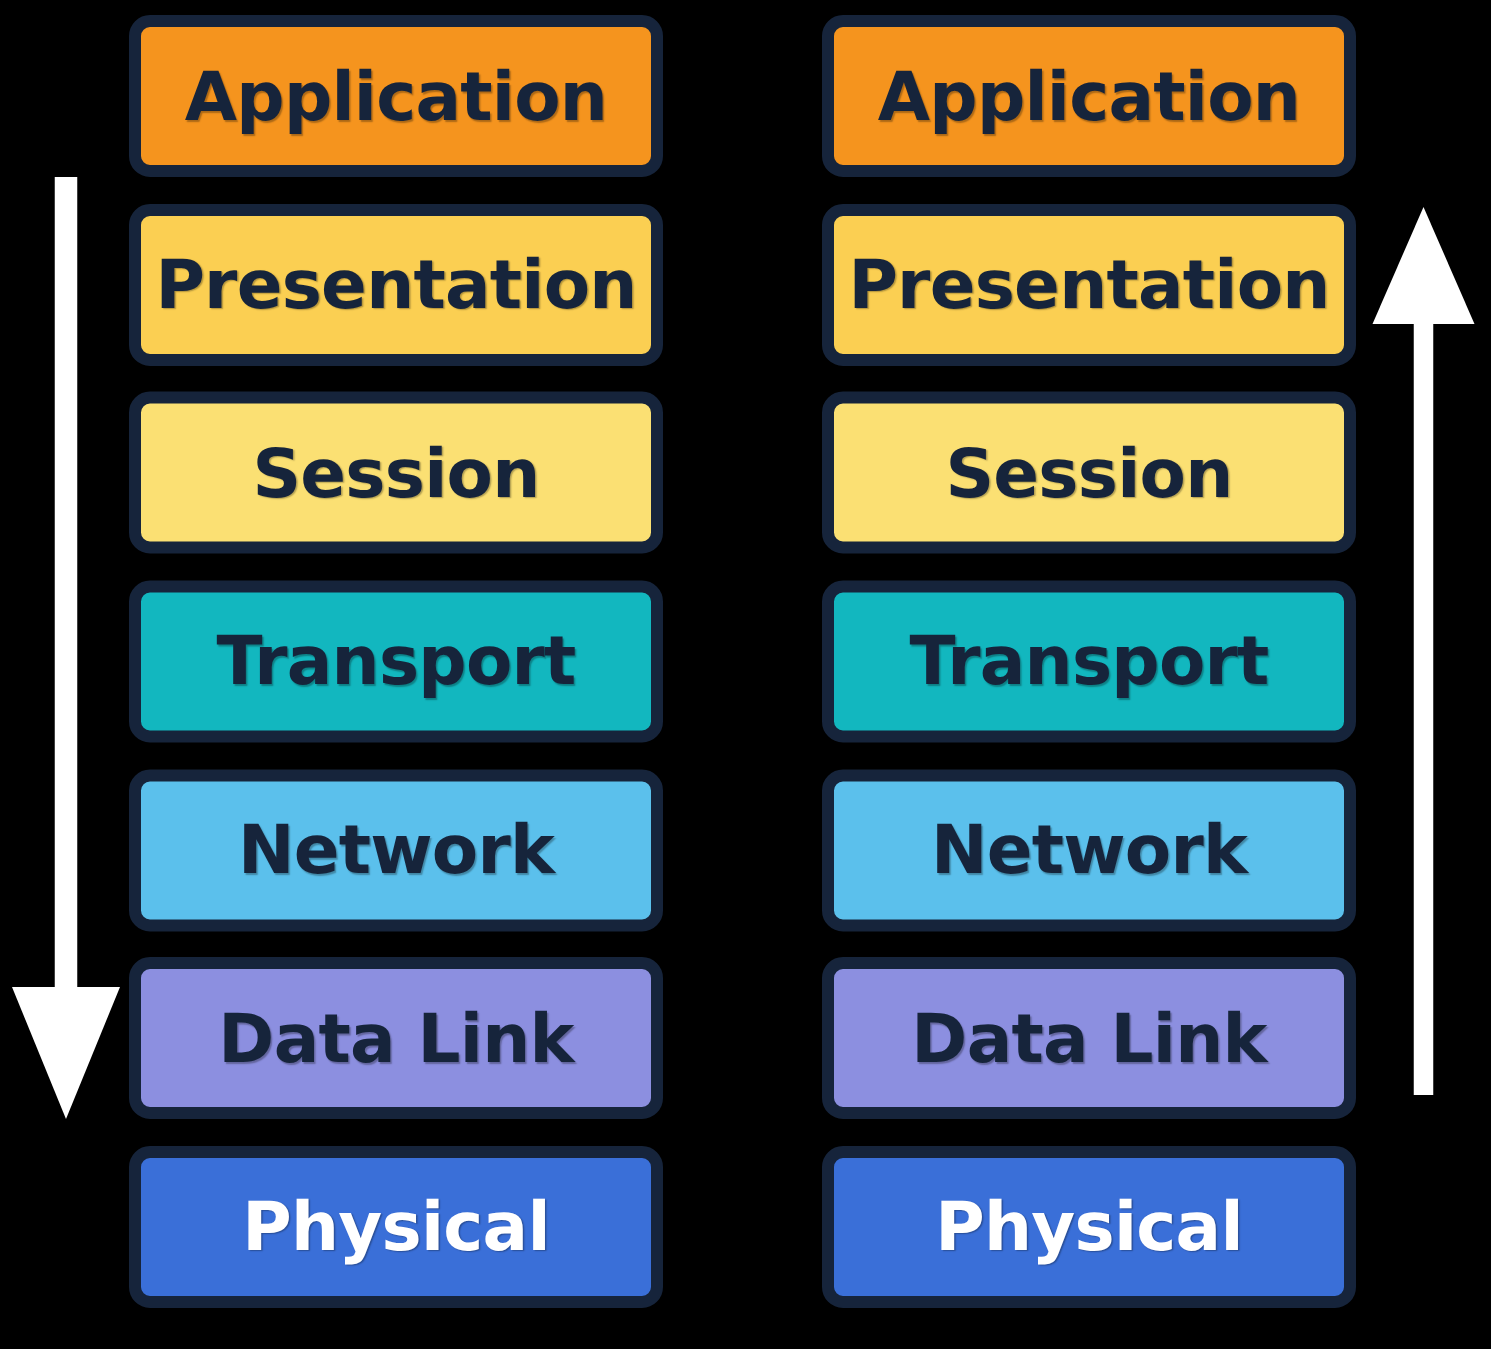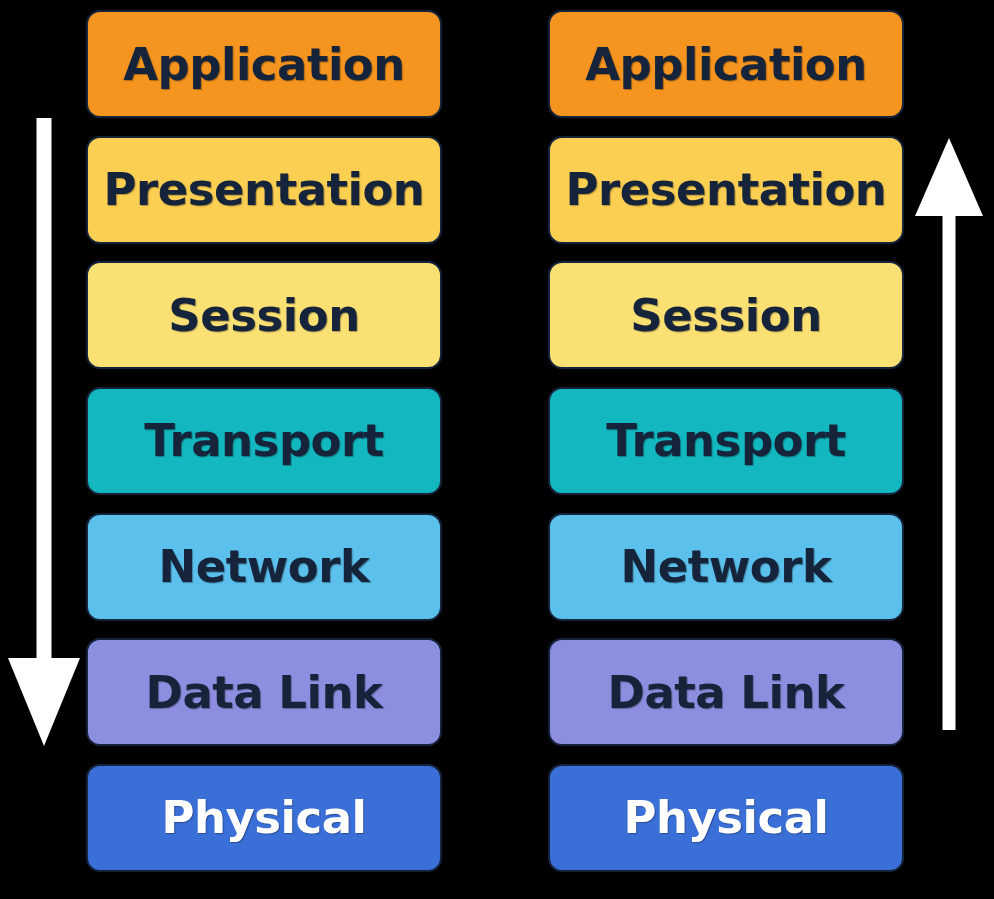--- a/index.html
+++ b/index.html
@@ -27,21 +27,21 @@
     justify-content: space-between;
   }
   #stack-left  { left: 86px; }
   #stack-right { left: 548px; }
 
   
   .layer {
     position: relative;
     height: 108px;
     box-sizing: border-box;
-    border: 2px solid #0369a1;
+    border: 8px solid #0369a1;
     border-radius: 14px;
     display: flex;
     align-items: center;
     justify-content: center;
     box-shadow: 0 3px 4px rgba(0,0,0,0.55);
   }
   .layer-label {
     font-size: 45px;
     font-weight: bold;
     letter-spacing: -0.5px;

